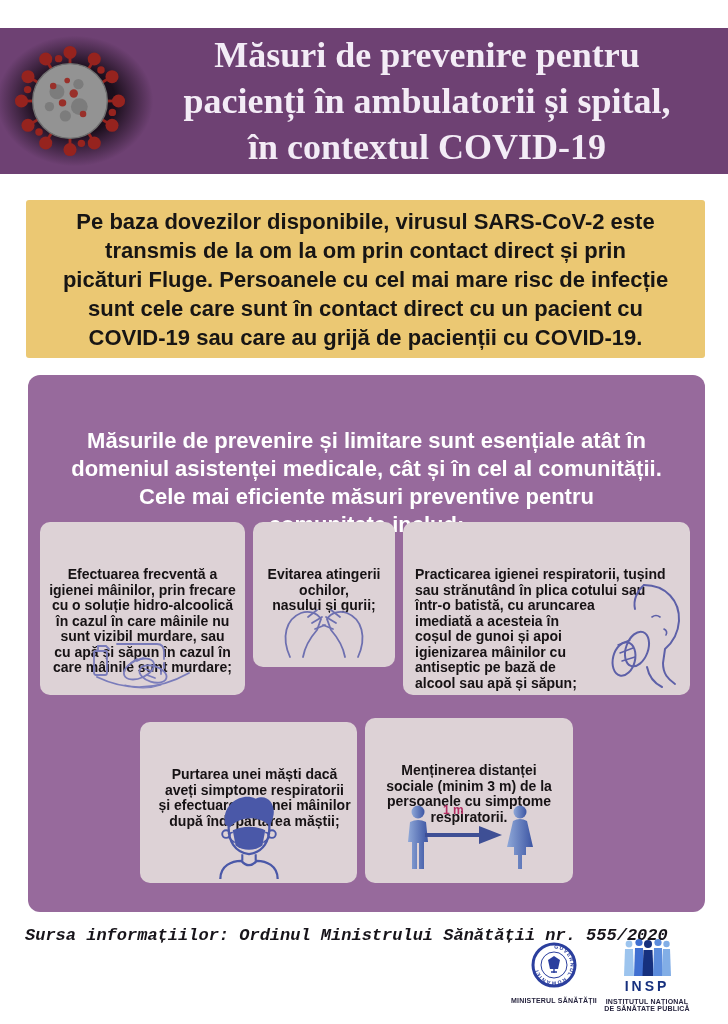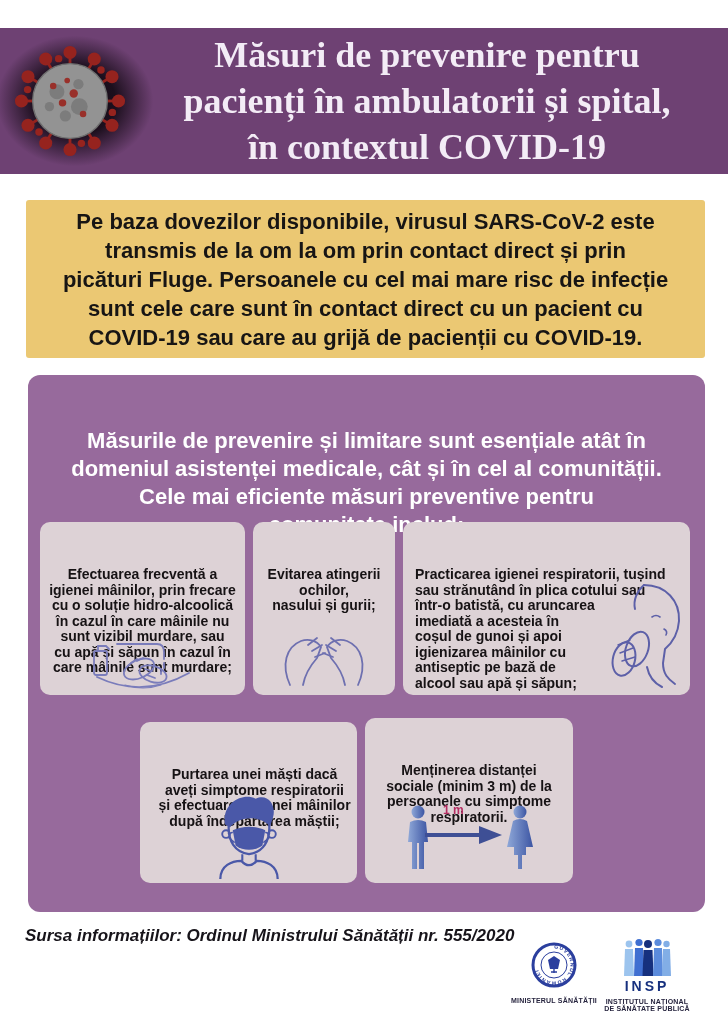--- a/index.html
+++ b/index.html
@@ -47,42 +47,42 @@
   }
   .card{
     position:absolute;background:#ddd2d6;border-radius:10px;overflow:hidden;
   }
   .card-text{
     color:#161214;font-weight:bold;font-size:14px;line-height:15.5px;
     text-align:center;padding:9px 6px 0 6px;margin-top:36px;
   }
   .card-text.left{text-align:left;padding:9px 8px 0 12px;}
   #card-1{left:12px;top:147px;width:205px;height:173px;}
-  #card-2{left:225px;top:147px;width:142px;height:173px;}
+  #card-2{left:225px;top:147px;width:142px;height:145px;}
   #card-3{left:375px;top:147px;width:287px;height:173px;}
   #card-4{left:112px;top:347px;width:205px;height:161px;padding-left:12px;}
   #card-5{left:337px;top:343px;width:208px;height:165px;}
   .icon-center{position:absolute;left:0;right:0;display:flex;justify-content:center;}
   #card-1 .icon-center{bottom:2px;}
   #card-2 .icon-center{bottom:6px;}
   .sneeze-wrap{position:absolute;right:4px;bottom:0;}
   #card-4 .icon-center{bottom:3px;}
   .distance-wrap{position:absolute;left:0;right:0;bottom:10px;height:72px;}
   .fig{position:absolute;}
   .fig-male{left:38px;top:4px;}
   .fig-female{left:138px;top:4px;}
   .arrow-svg{position:absolute;left:60px;top:24px;}
   .distance-label{
     position:absolute;left:78px;top:2px;color:#b52e63;font-weight:bold;font-size:12px;
   }
 
   
   .source-line{
     position:absolute;left:25px;top:926px;
-    font-family:Liberation Sans, sans-serif;font-style:italic;font-weight:bold;
+    font-family:Liberation Mono, monospace;font-style:italic;font-weight:bold;
     font-size:17px;color:#17141a;
   }
   .logo-block{position:absolute;text-align:center;}
   #logo-ministry{left:505px;top:941px;width:98px;}
   #logo-insp{left:604px;top:938px;width:86px;}
   .logo-caption{
     margin-top:4px;font-size:7px;font-weight:bold;color:#27253f;letter-spacing:.2px;
   }
   .insp-acronym{
     font-weight:bold;font-size:14px;letter-spacing:3px;color:#16307e;margin-top:-2px;

